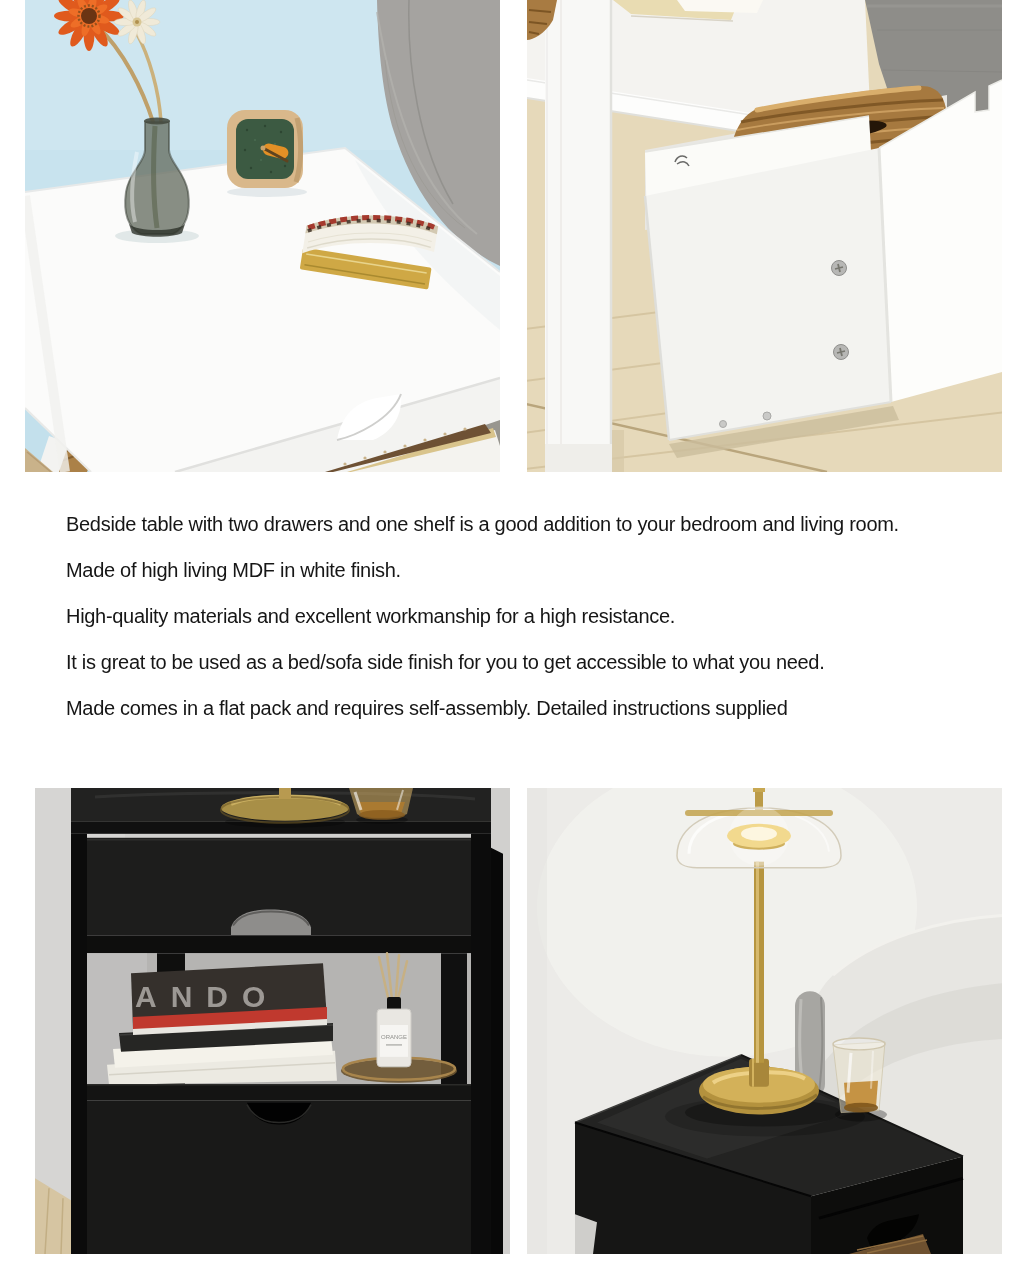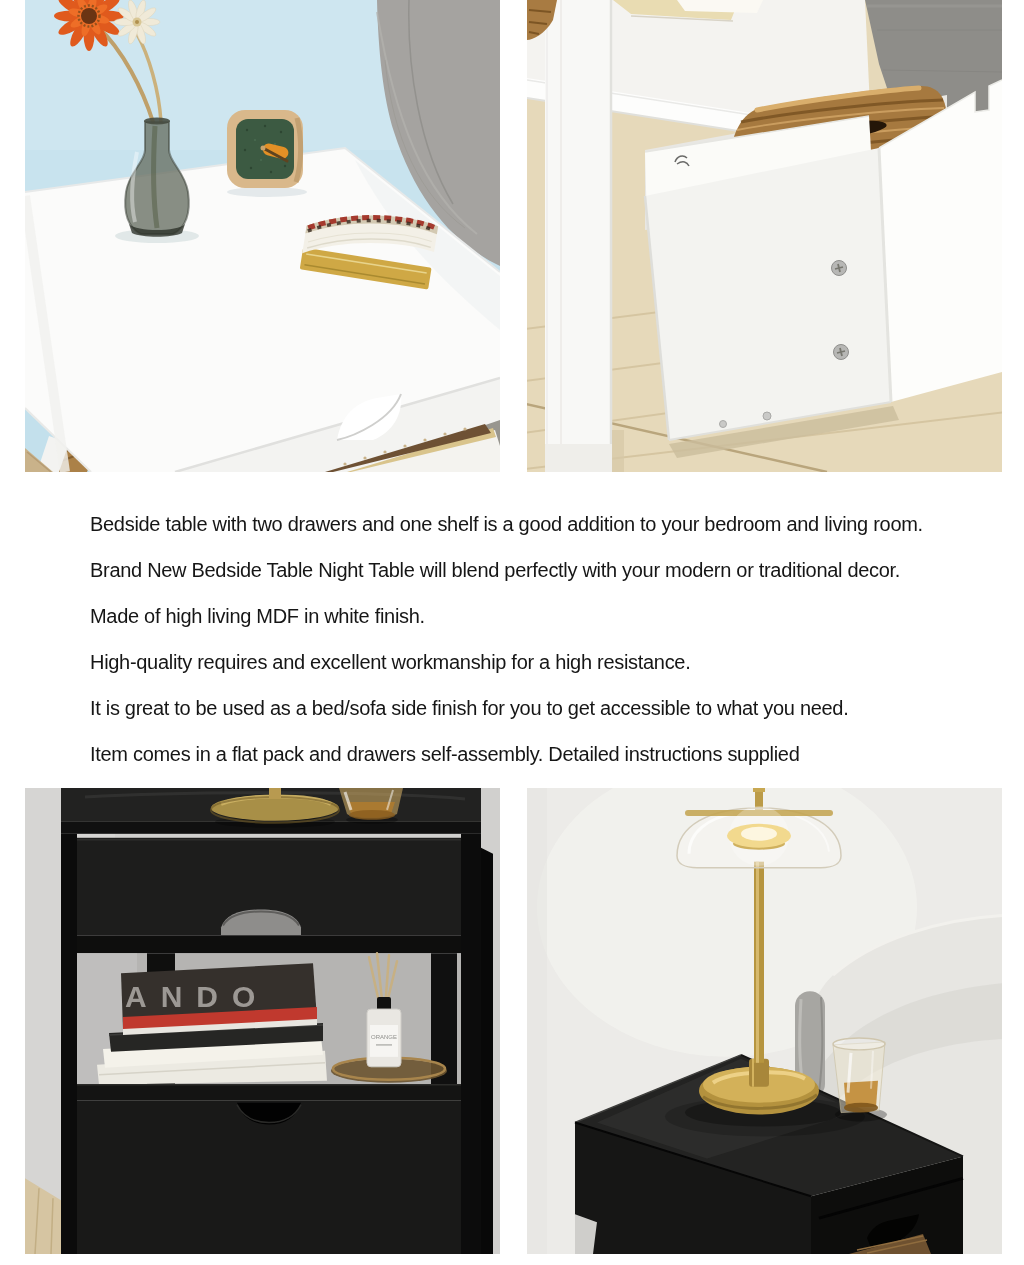--- a/index.html
+++ b/index.html
@@ -2,23 +2,23 @@
 <html><head>
 <meta charset="utf-8">
 <style>
   html,body{margin:0;padding:0;background:#ffffff;}
   .page{position:relative;width:1024px;height:1265px;background:#ffffff;overflow:hidden;
         font-family:"Liberation Sans",sans-serif;}
   .photo{position:absolute;overflow:hidden;background:#fff;}
   .photo svg{display:block;}
   #photo-tl{left:25px;top:0;width:475px;height:472px;}
   #photo-tr{left:527px;top:0;width:475px;height:472px;}
-  #photo-bl{left:25px;top:788px;width:485px;height:466px;}
+  #photo-bl{left:35px;top:788px;width:485px;height:466px;}
   #photo-br{left:527px;top:788px;width:475px;height:466px;}
-  .description{position:absolute;left:90px;top:514px;width:920px;}
+  .description{position:absolute;left:66px;top:514px;width:920px;}
   .description p{margin:0 0 25px 0;font-size:20px;line-height:21px;color:#161616;
                  letter-spacing:-0.3px;}
 </style>
 </head>
 <body>
 
 <div class="page">
 
   <figure class="photo" id="photo-tl" role="img" style="margin:0" aria-label="White bedside table top with glass vase, wooden clock and magazine beside grey sofa">
     <svg width="475" height="472" viewBox="0 0 475 472">
@@ -260,25 +260,24 @@
       </g>
       <g>
         <path d="M0,0 L30,0 L26,20 C18,34 6,40 0,40 Z" fill="#a87b42"></path>
         <path d="M2,10 L24,12 M2,22 L20,24 M2,32 L12,34" stroke="#7c5524" stroke-width="2" fill="none"></path>
       </g>
     </svg>
   </figure>
 
   <div class="description">
     <p>Bedside table with two drawers and one shelf is a good addition to your bedroom and living room.</p>
-    <p>Brand New Bedside Table Night Table will blend perfectly with your modern or traditional decor.</p>
     <p>Made of high living MDF in white finish.</p>
-    <p>High-quality requires and excellent workmanship for a high resistance.</p>
+    <p>High-quality materials and excellent workmanship for a high resistance.</p>
     <p>It is great to be used as a bed/sofa side finish for you to get accessible to what you need.</p>
-    <p>Item comes in a flat pack and drawers self-assembly. Detailed instructions supplied</p>
+    <p>Made comes in a flat pack and requires self-assembly. Detailed instructions supplied</p>
   </div>
 
   <figure class="photo" id="photo-bl" role="img" style="margin:0" aria-label="Black bedside table with two drawers, open shelf with books and reed diffuser">
     <svg width="475" height="466" viewBox="0 0 475 468" preserveAspectRatio="none">
 
       <rect x="0" y="0" width="475" height="468" fill="#d1d0ce"></rect>
       <rect x="0" y="0" width="90" height="468" fill="#d8d7d5" opacity="0.7"></rect>
 
       <g>
         <path d="M0,392 L36,414 L36,468 L0,468 Z" fill="#d6c5a2"></path>

